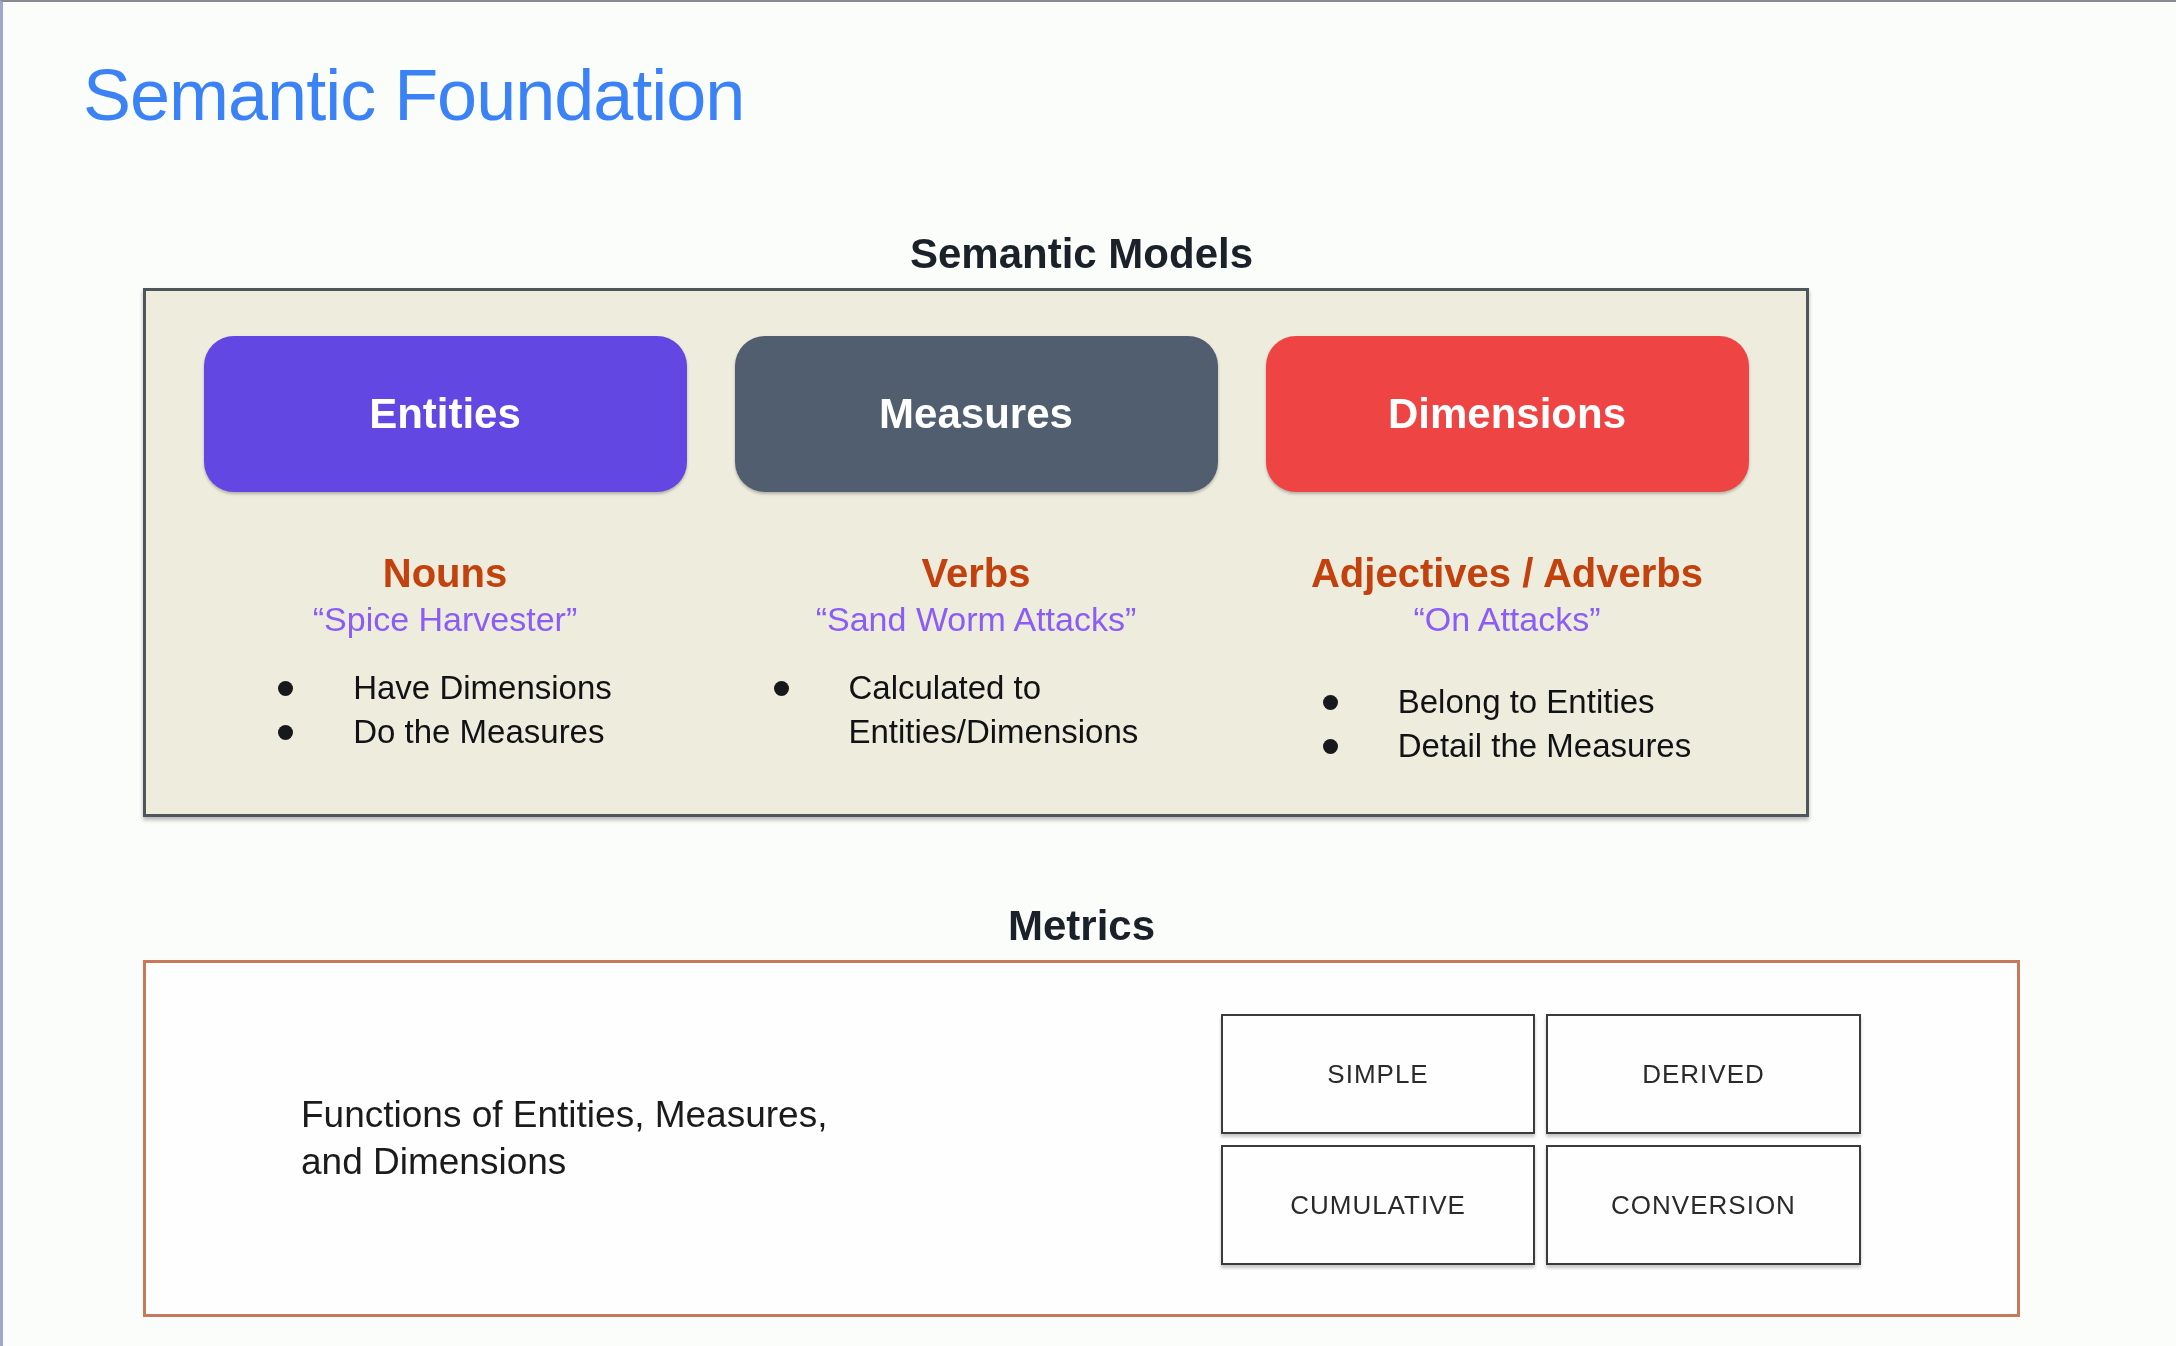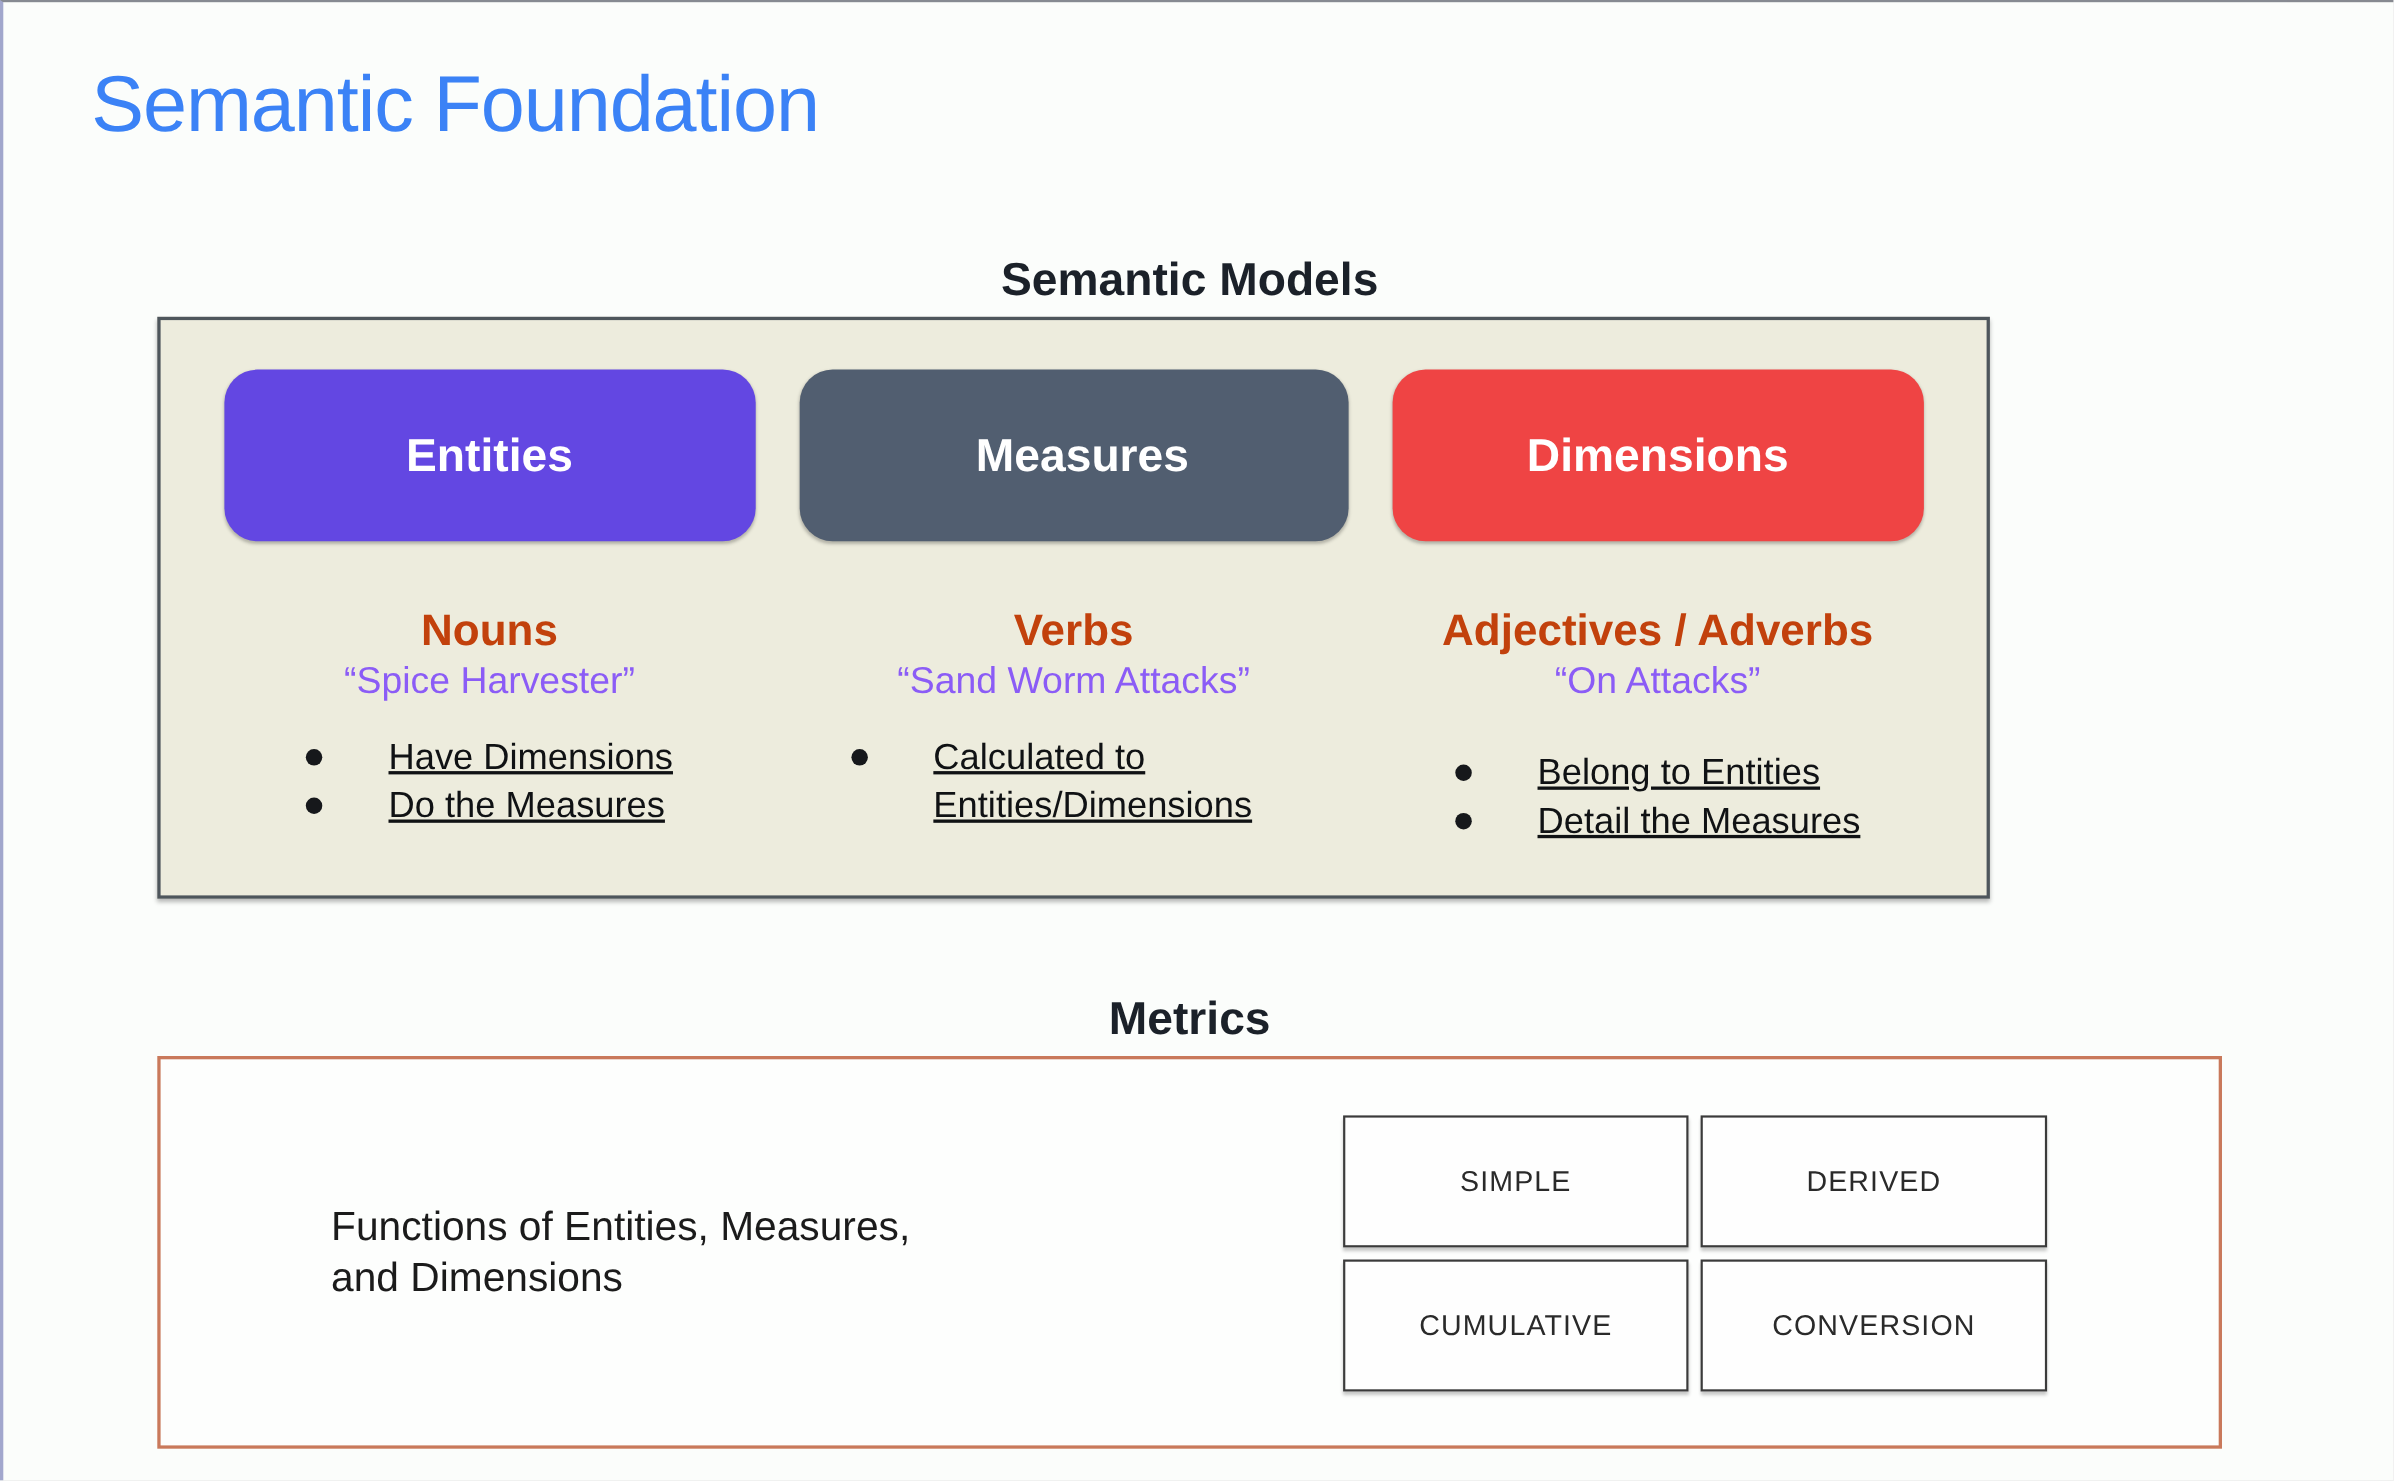--- a/index.html
+++ b/index.html
@@ -53,21 +53,21 @@
   .bullets{
     margin-top:26px;display:flex;flex-direction:column;gap:0;
     align-self:center;
   }
   .bullet-row{display:flex;align-items:flex-start;gap:60px;}
   .bullet-dot{
     flex:none;width:15px;height:15px;border-radius:50%;
     background:#16181B;margin-top:15px;
   }
   .bullet-text{
-    font-size:33px;color:#101214;line-height:44px;max-width:330px;text-decoration:underline;
+    font-size:33px;color:#101214;line-height:44px;max-width:330px;
   }
 
   .metrics-box{
     position:absolute;left:140px;top:958px;
     width:1877px;height:357px;box-sizing:border-box;
     background:#FDFEFD;
     border:3px solid #C9795B;
   }
   .metrics-desc{
     position:absolute;left:155px;top:128px;
@@ -109,21 +109,21 @@
           <span class="bullet-text">Have Dimensions</span>
         </div>
         <div class="bullet-row">
           <span class="bullet-dot"></span>
           <span class="bullet-text">Do the Measures</span>
         </div>
       </div>
     </div>
 
     <div class="sm-col">
-      <div class="pill" style="background: rgb(81, 94, 112); padding-left: 16px;">Measures</div>
+      <div class="pill" style="background: rgb(81, 94, 112);">Measures</div>
       <div class="col-subtitle">Verbs</div>
       <div class="col-quote">“Sand Worm Attacks”</div>
       <div class="bullets">
         <div class="bullet-row">
           <span class="bullet-dot"></span>
           <span class="bullet-text">Calculated to Entities/Dimensions</span>
         </div>
       </div>
     </div>
 

